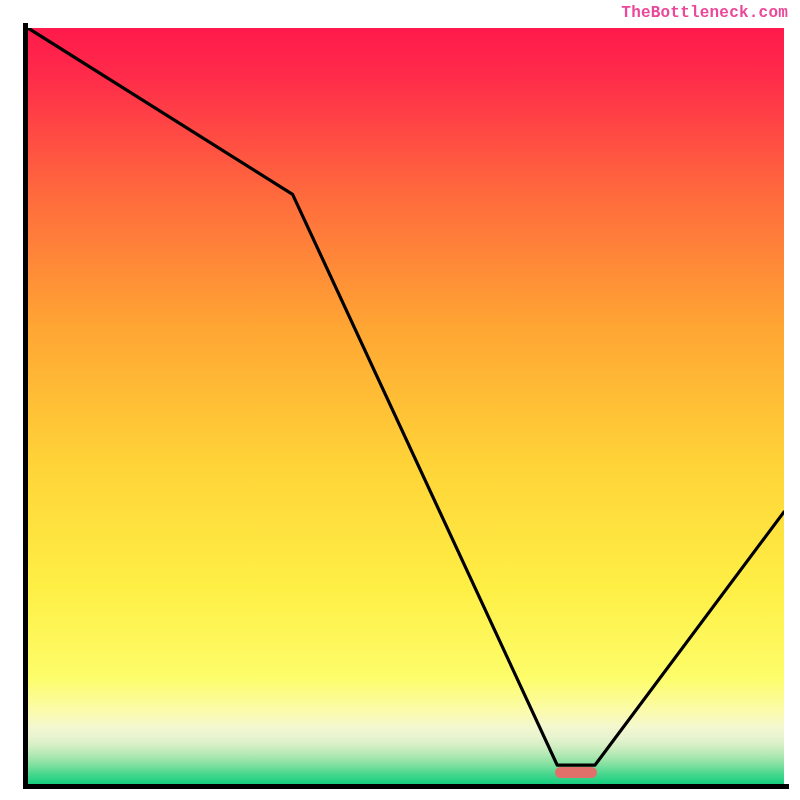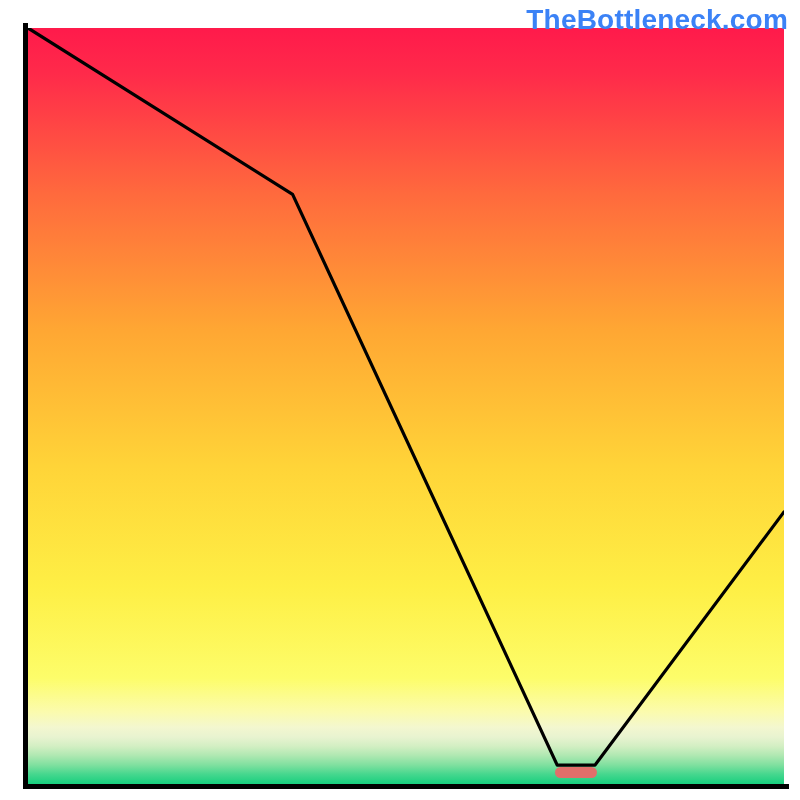--- a/index.html
+++ b/index.html
@@ -12,24 +12,24 @@
   }
   .stage {
     position: relative;
     width: 800px;
     height: 800px;
   }
   .watermark {
     position: absolute;
     top: 4px;
     right: 12px;
-    font-family: Liberation Sans, sans-serif;
-    font-size: 28px;
+    font-family: Liberation Mono, monospace;
+    font-size: 16px;
     font-weight: 600;
-    color: #3b82f6;
+    color: #ec4899;
     letter-spacing: 0.2px;
     z-index: 10;
   }
   .plot-area {
     position: absolute;
     left: 28px;
     top: 28px;
     width: 756px;
     height: 756px;
     overflow: hidden;

